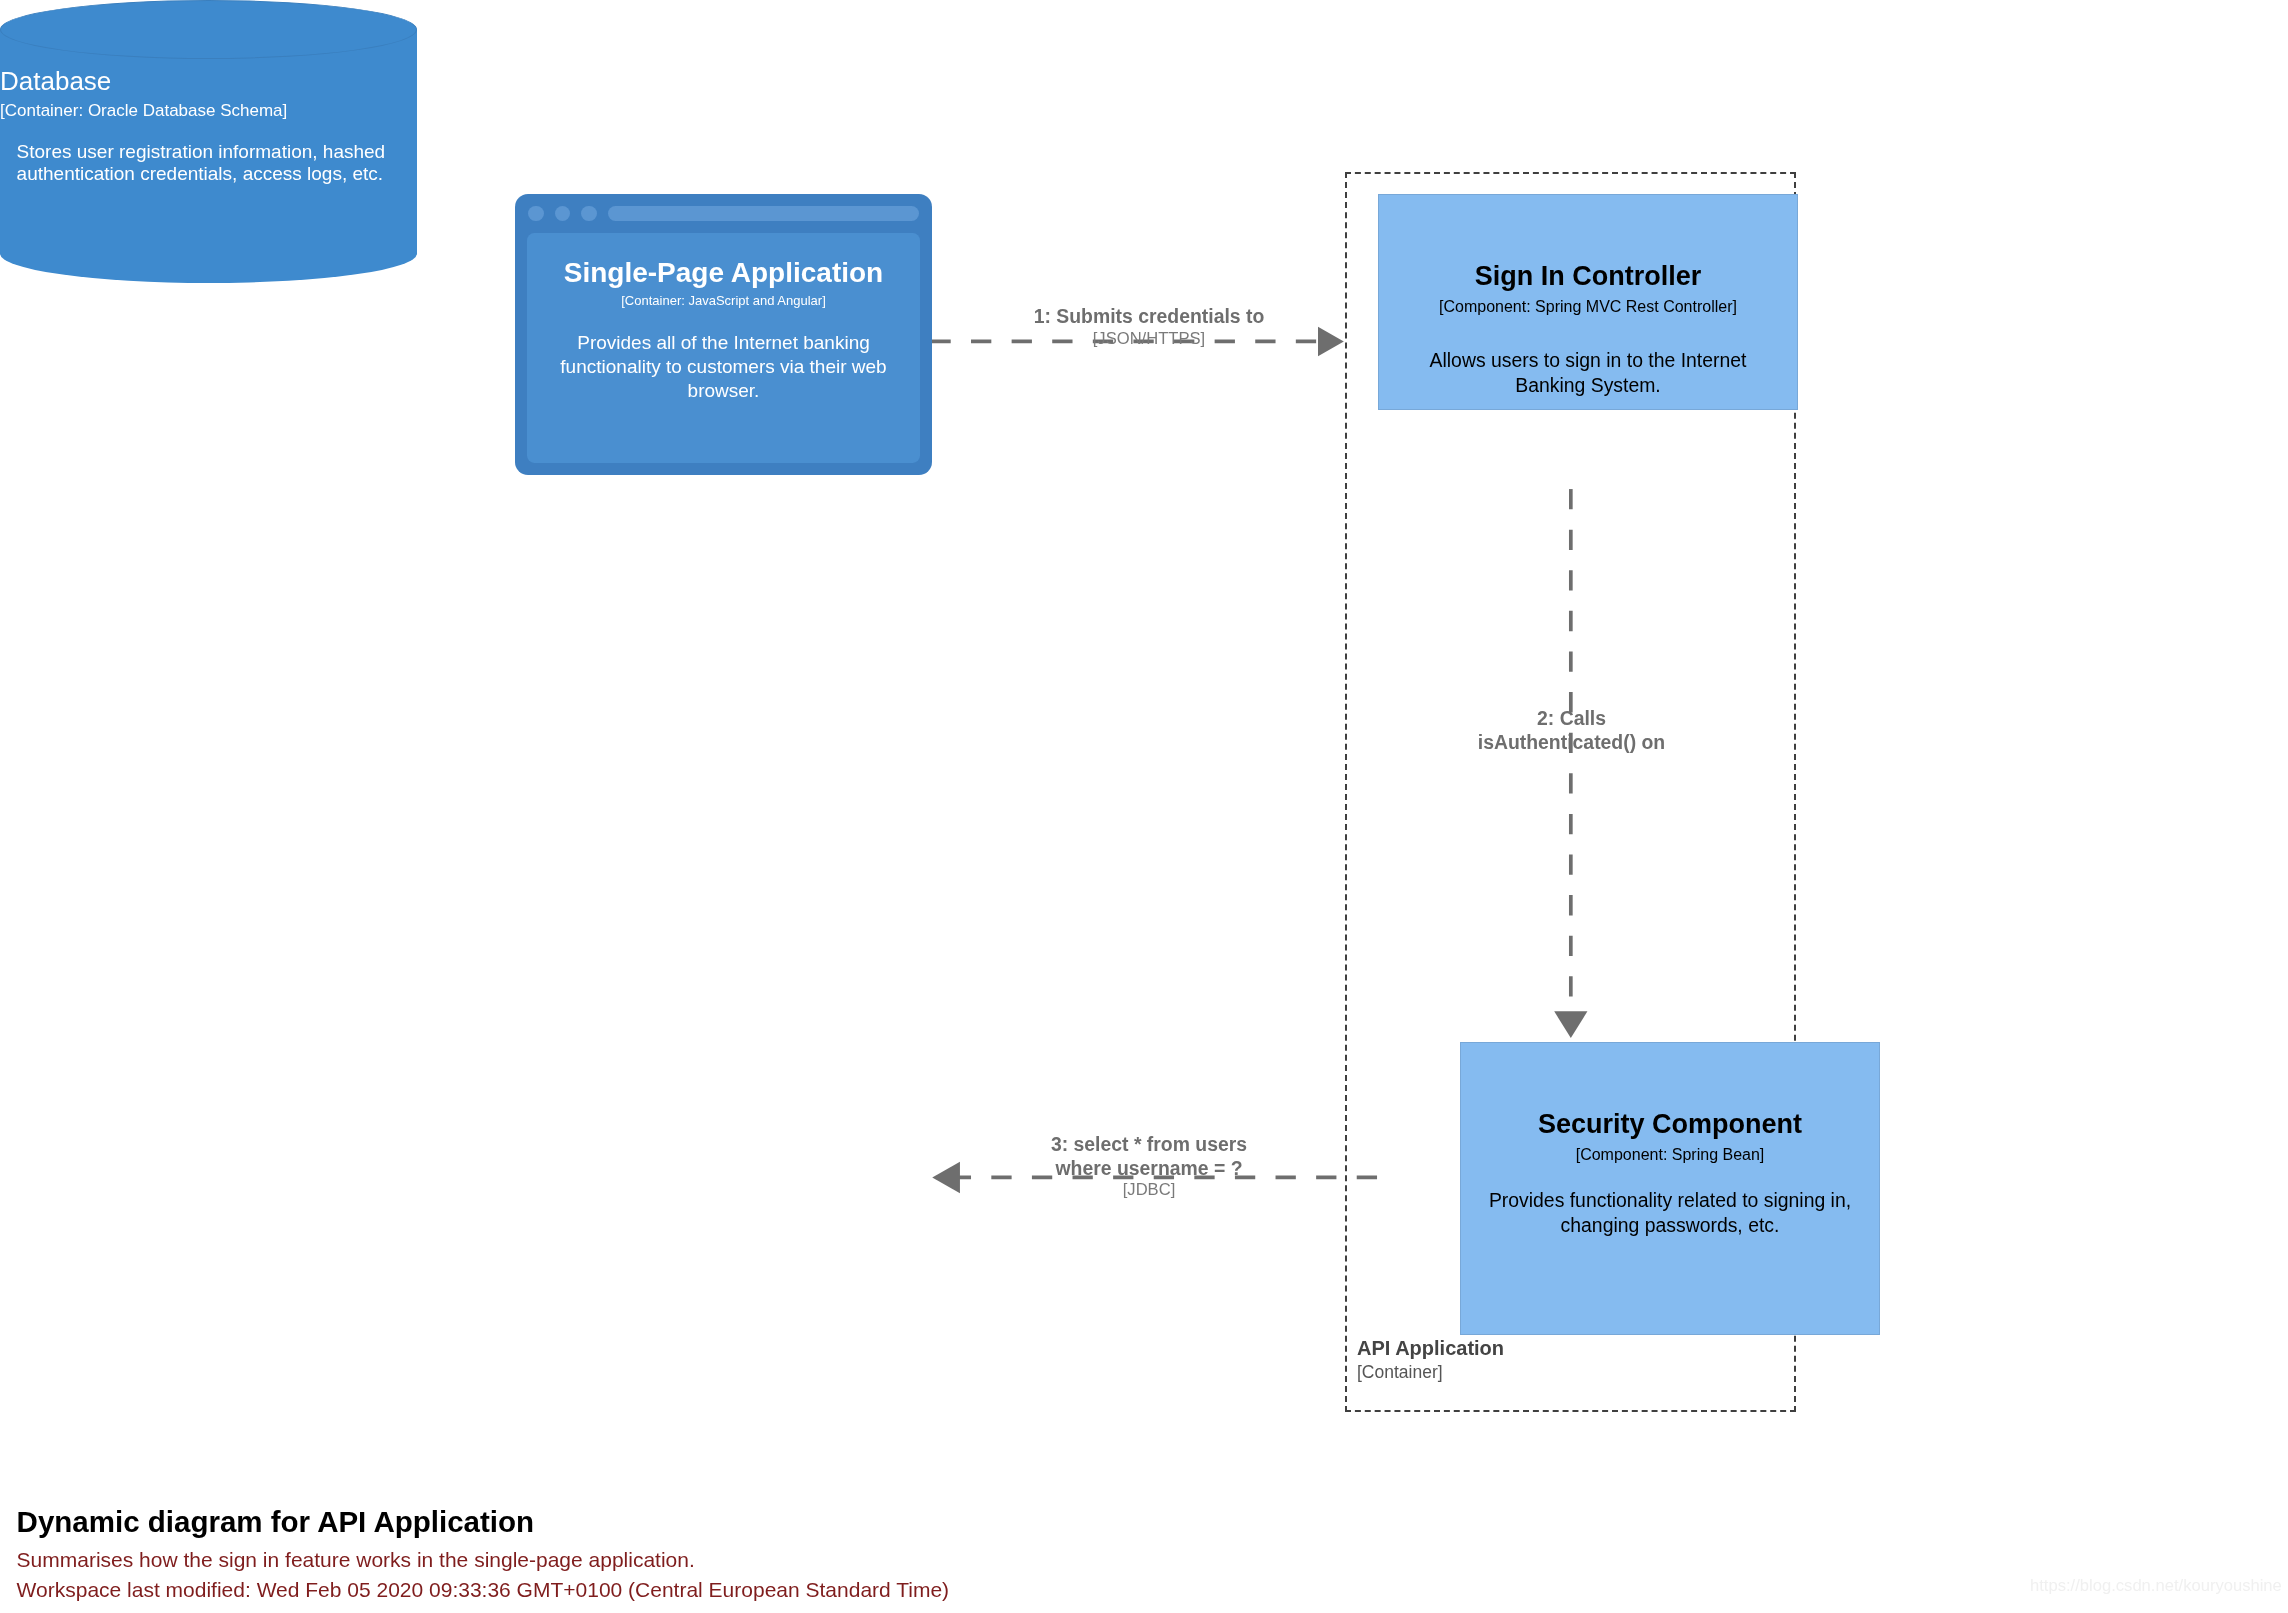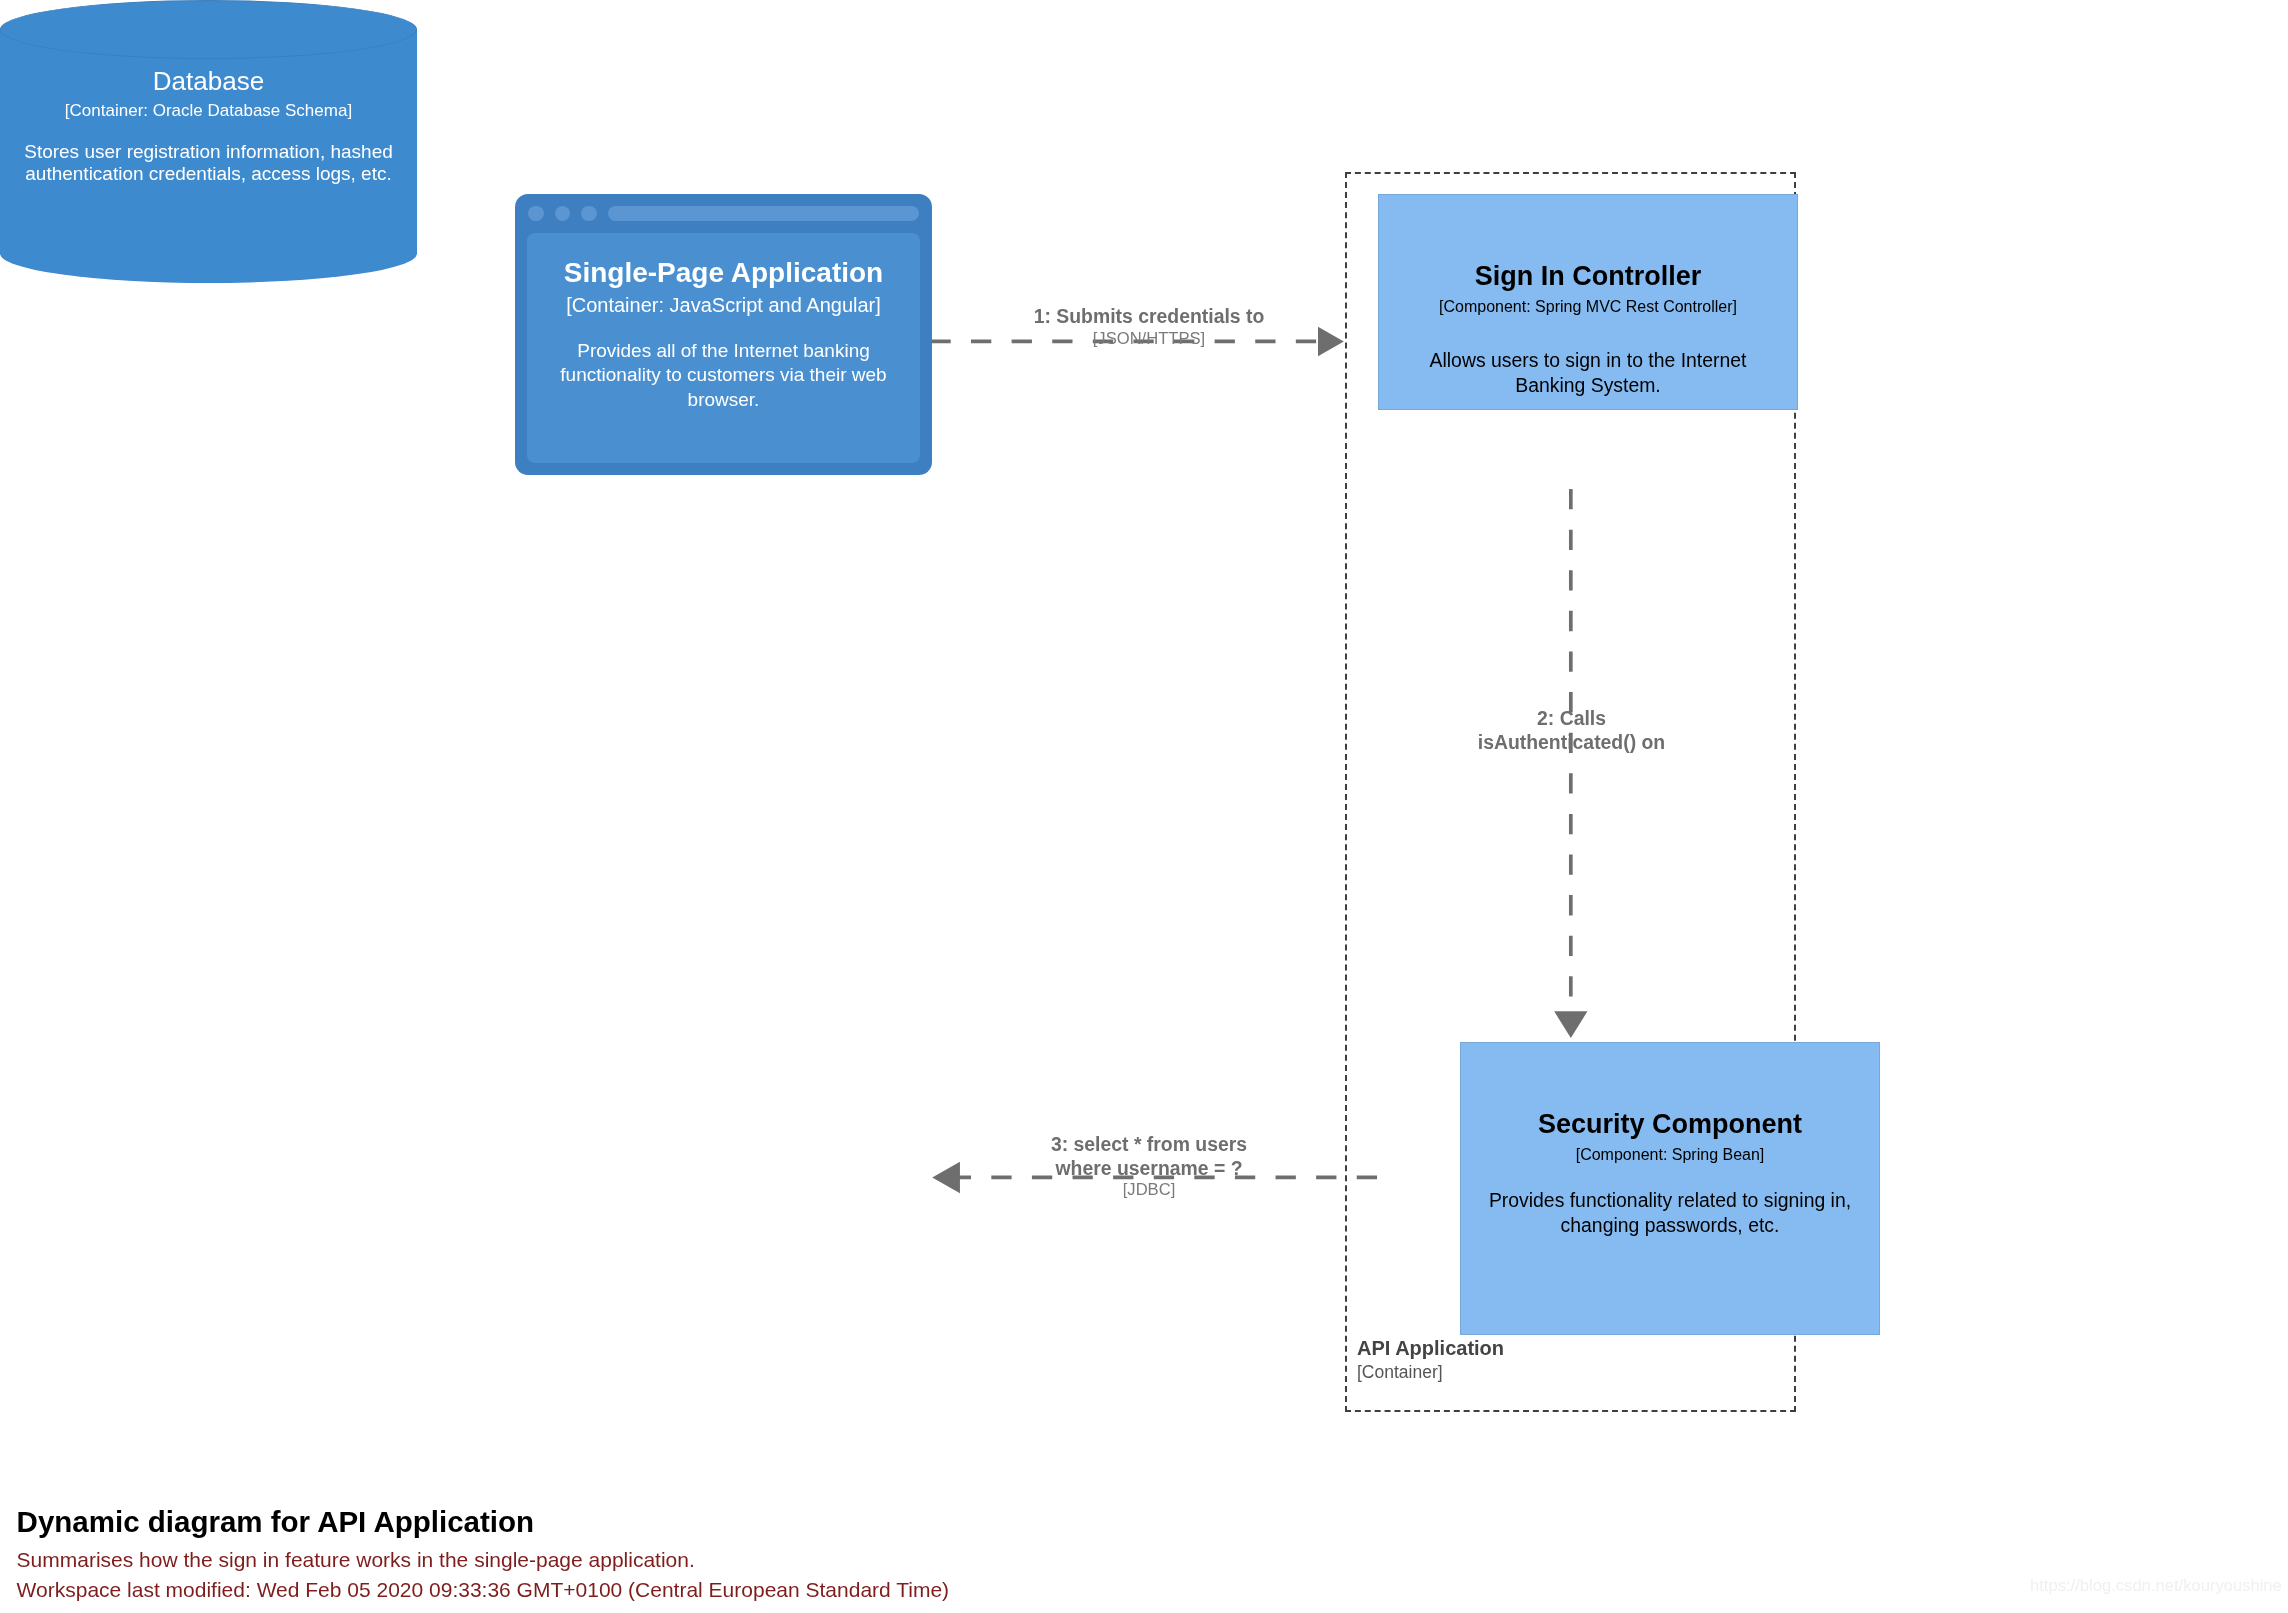--- a/index.html
+++ b/index.html
@@ -81,21 +81,21 @@
     background: #4a8fd0;
     border-radius: 7.4px;
     display: flex;
     flex-direction: column;
     align-items: center;
     justify-content: flex-start;
     padding-top: 24px;
     color: #ffffff;
   }
   #spa-screen .title { font-size: 28px; }
-  #spa-screen .meta  { font-size: 20px; margin-top: 4.6px; }
+  #spa-screen .meta  { font-size: 13px; margin-top: 4.6px; }
   #spa-screen .desc  { font-size: 19px; margin-top: 22px; width: 369px; }
 
   
   #database {
     left: 515px;
     top: 1027px;
     width: 417px;
     height: 283px;
   }
   #db-body {
@@ -125,21 +125,20 @@
     height: 59px;
     background: #3e8ace;
     border-radius: 50%;
   }
   #db-text {
     position: absolute;
     left: 0;
     top: 66px;
     width: 417px;
     color: #ffffff;
-    text-align: center;
   }
   #db-text .title { font-size: 26px; }
   #db-text .meta  { font-size: 17px; margin-top: 3.7px; }
   #db-text .desc  { font-size: 19px; margin-top: 20px; padding: 0 16.6px; }
 
   
   #boundary {
     position: absolute;
     left: 1345px;
     top: 172px;

